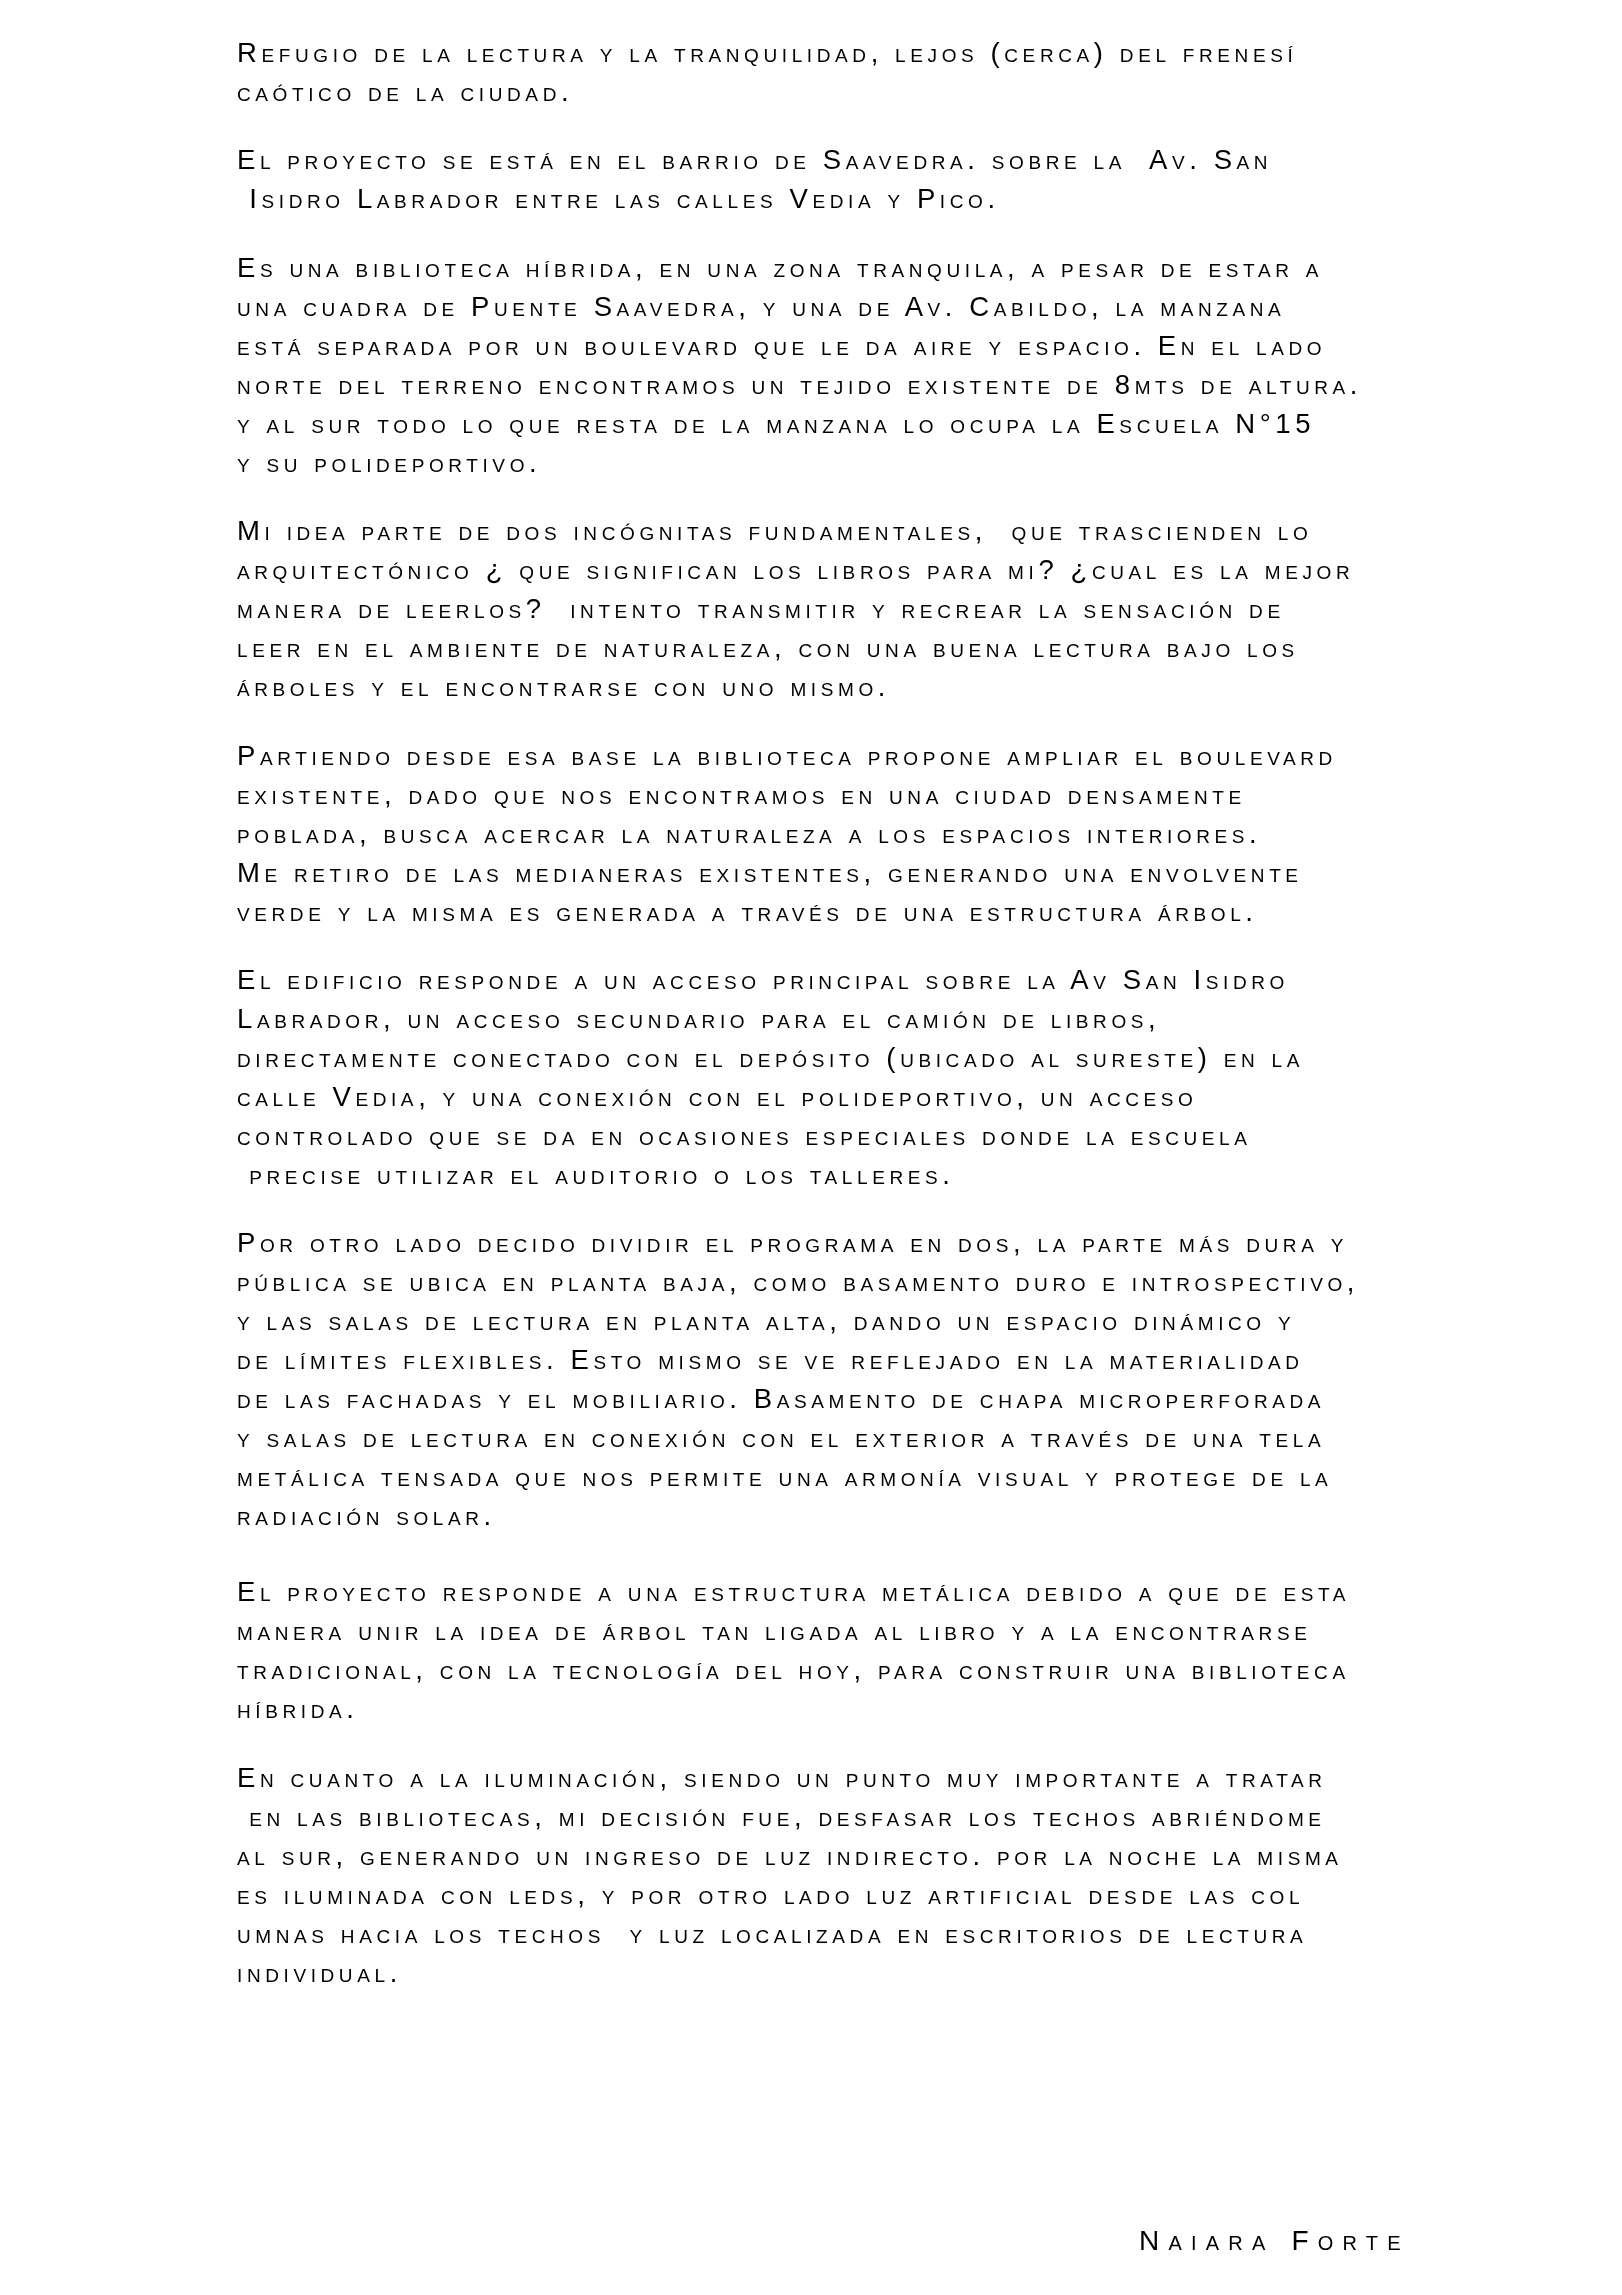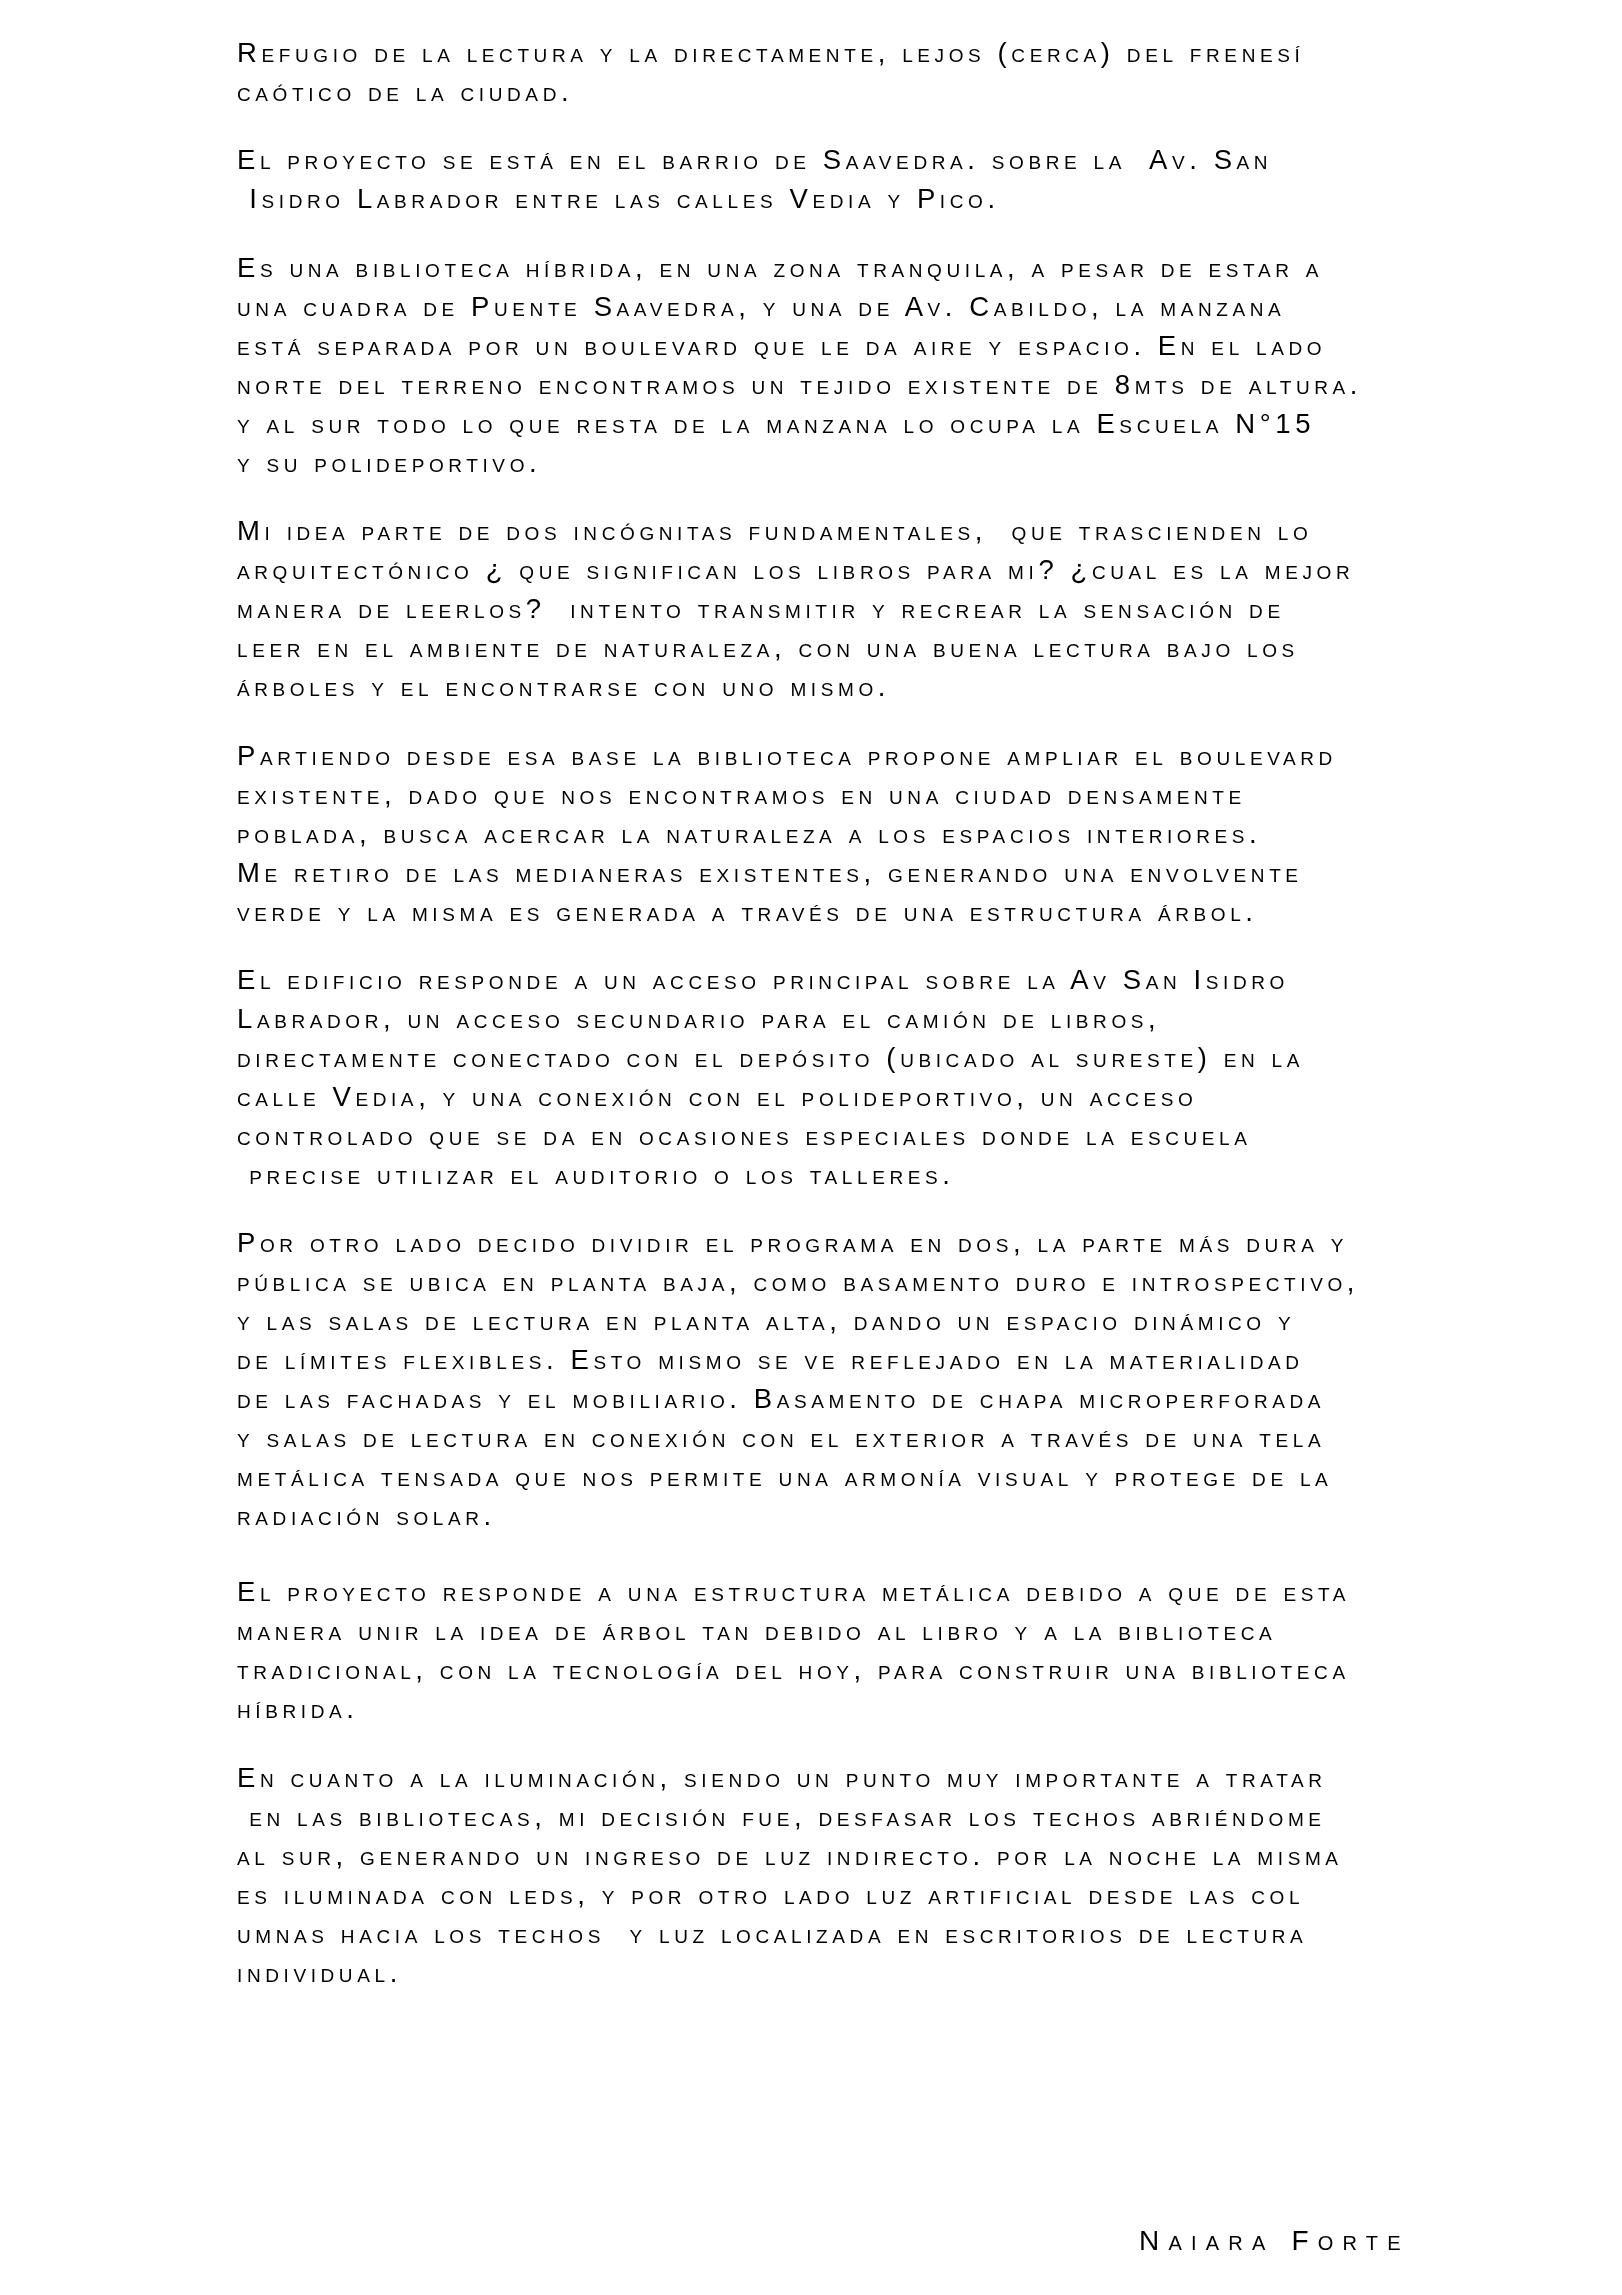--- a/index.html
+++ b/index.html
@@ -43,21 +43,21 @@
     white-space: pre;
     font-variant-caps: small-caps;
     font-variant: small-caps;
   }
 </style>
 </head>
 <body>
 
 <div class="page">
   <div class="content">
-    <p class="para">Refugio de la lectura y la directamente, lejos (cerca) del frenesí
+    <p class="para">Refugio de la lectura y la tranquilidad, lejos (cerca) del frenesí
 caótico de la ciudad.</p>
     <p class="para">El proyecto se está en el barrio de Saavedra. sobre la  Av. San
  Isidro Labrador entre las calles Vedia y Pico.</p>
     <p class="para">Es una biblioteca híbrida, en una zona tranquila, a pesar de estar a
 una cuadra de Puente Saavedra, y una de Av. Cabildo, la manzana
 está separada por un boulevard que le da aire y espacio. En el lado
 norte del terreno encontramos un tejido existente de 8mts de altura.
 y al sur todo lo que resta de la manzana lo ocupa la Escuela N°15
 y su polideportivo.</p>
     <p class="para">Mi idea parte de dos incógnitas fundamentales,  que trascienden lo
@@ -78,21 +78,21 @@
  precise utilizar el auditorio o los talleres.</p>
     <p class="para">Por otro lado decido dividir el programa en dos, la parte más dura y
 pública se ubica en planta baja, como basamento duro e introspectivo,
 y las salas de lectura en planta alta, dando un espacio dinámico y
 de límites flexibles. Esto mismo se ve reflejado en la materialidad
 de las fachadas y el mobiliario. Basamento de chapa microperforada
 y salas de lectura en conexión con el exterior a través de una tela
 metálica tensada que nos permite una armonía visual y protege de la
 radiación solar.</p>
     <p class="para extra-gap">El proyecto responde a una estructura metálica debido a que de esta
-manera unir la idea de árbol tan debido al libro y a la biblioteca
+manera unir la idea de árbol tan ligada al libro y a la encontrarse
 tradicional, con la tecnología del hoy, para construir una biblioteca
 híbrida.</p>
     <p class="para">En cuanto a la iluminación, siendo un punto muy importante a tratar
  en las bibliotecas, mi decisión fue, desfasar los techos abriéndome
 al sur, generando un ingreso de luz indirecto. por la noche la misma
 es iluminada con leds, y por otro lado luz artificial desde las col
 umnas hacia los techos  y luz localizada en escritorios de lectura
 individual.</p>
   </div>
   <div class="signature">Naiara Forte</div>

